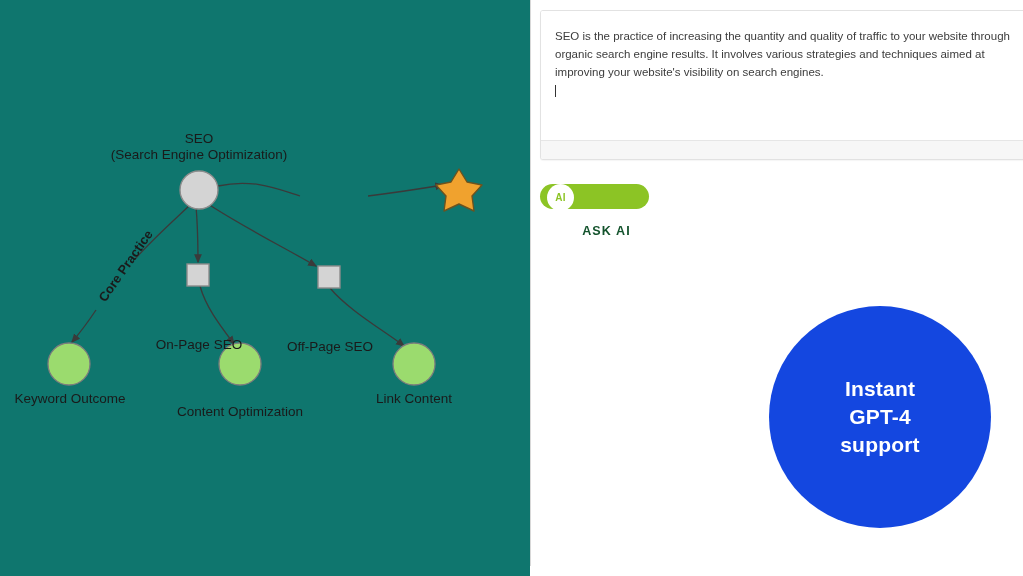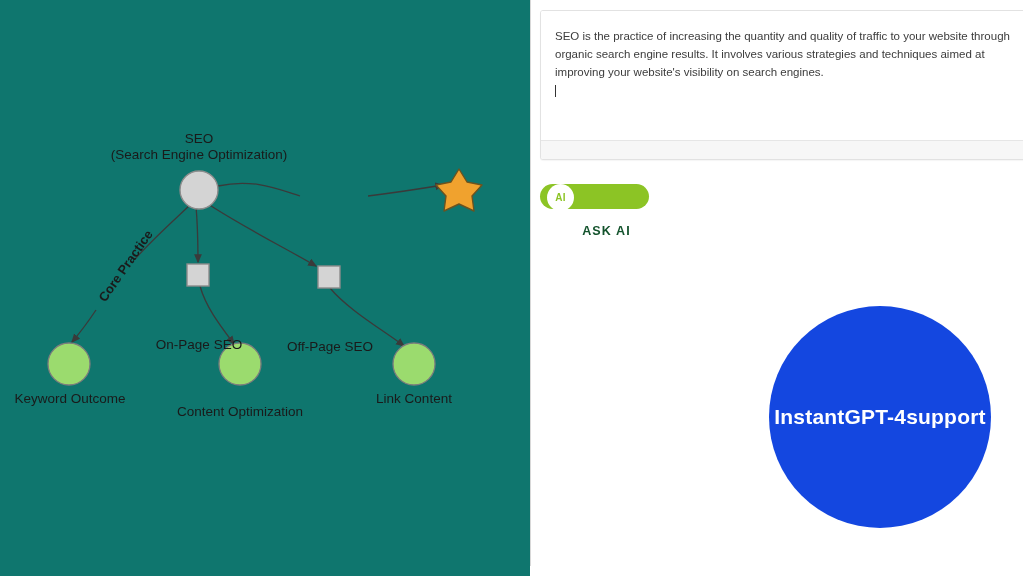--- a/index.html
+++ b/index.html
@@ -139,21 +139,21 @@
   
   #promo-bubble {
     position: absolute;
     left: 238px;
     top: 306px;
     width: 222px;
     height: 222px;
     border-radius: 50%;
     background: #1447e0;
     display: flex;
-    flex-direction: row;
+    flex-direction: column;
     align-items: center;
     justify-content: center;
     color: #ffffff;
     text-align: right;
   }
   #promo-bubble .promo-line {
     font-size: 21px;
     font-weight: bold;
     line-height: 28px;
     letter-spacing: 0.2px;

